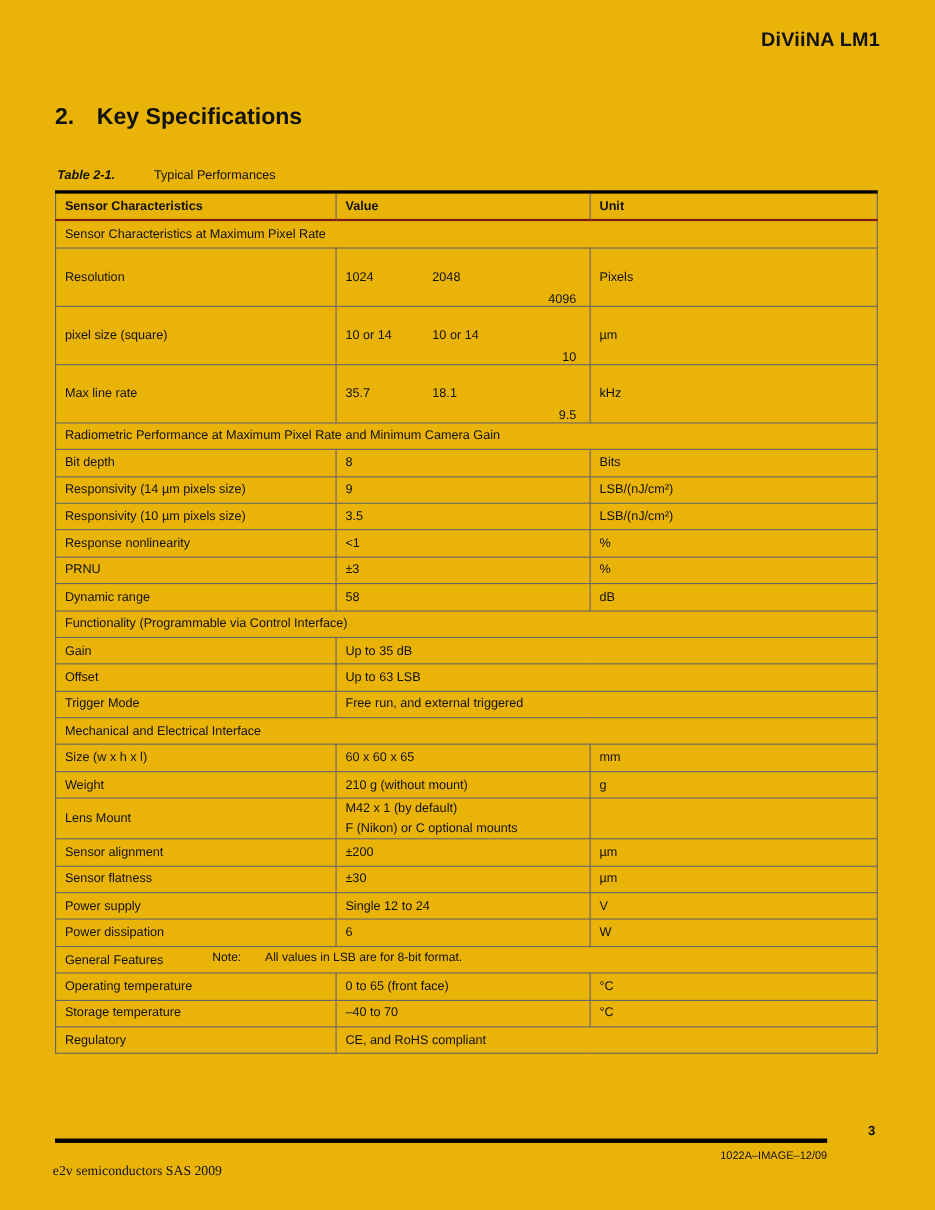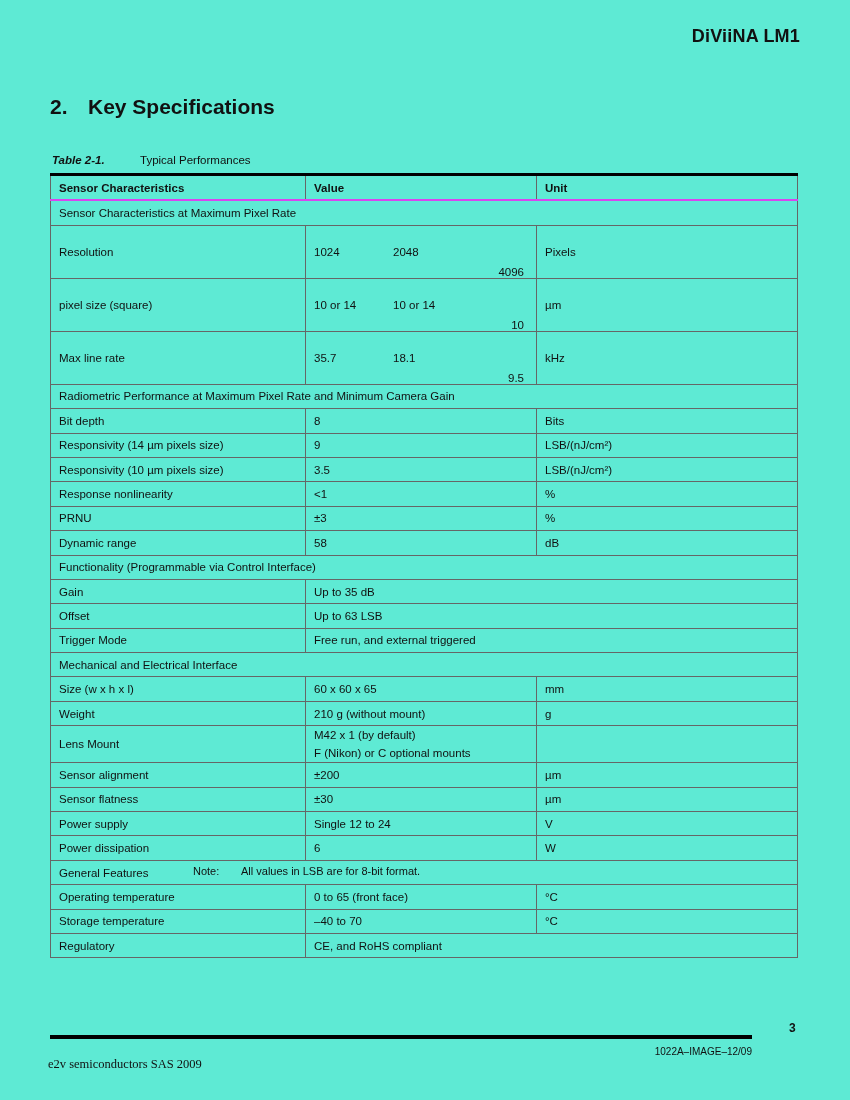--- a/index.html
+++ b/index.html
@@ -1,17 +1,17 @@
 <!DOCTYPE html>
 <html><head>
 <meta charset="utf-8">
 <style>
   html, body { margin:0; padding:0; background:#fff; }
   .page {
-    position:relative; width:850px; height:1100px; background:#5eead4;
+    position:relative; width:850px; height:1100px; background:#eab308;
     font-family:"Liberation Sans", sans-serif; color:#111;
     overflow:hidden;
   }
   .doc-title {
     position:absolute; top:26px; right:50px;
     font-size:18px; font-weight:bold; letter-spacing:0.2px;
   }
   .section-heading {
     position:absolute; top:95px; left:50px;
     font-size:21px; font-weight:bold;
@@ -25,21 +25,21 @@
     position:absolute; left:50px; top:173px; width:748px;
     border-collapse:collapse; table-layout:fixed;
     font-size:11.5px;
     border:1px solid #555; border-top:3px solid #000;
   }
   table.spec th, table.spec td {
     border:1px solid #666; padding:0 8px; height:23.4px;
     text-align:left; vertical-align:middle; font-weight:normal;
     overflow:hidden; white-space:nowrap;
   }
-  table.spec th { font-weight:bold; border-bottom:2px solid #d946ef; }
+  table.spec th { font-weight:bold; border-bottom:2px solid #7f1d1d; }
   th.col-label, td.label-cell { width:238px; }
   th.col-value { width:214px; }
   td.section-cell { font-weight:bold; }
   .multi-val { display:flex; align-items:center; }
   .multi-val .v1 { width:79px; }
   .multi-val .v2 { flex:1; }
   .multi-val .v3 { text-align:right; padding-right:4px;margin-top:40px; }
   td.twoline-cell { height:42px; line-height:18px; padding-top:3px; padding-bottom:3px; }
   .note {
     position:absolute; top:865px; left:165px; font-size:11px;padding-left:28px;

